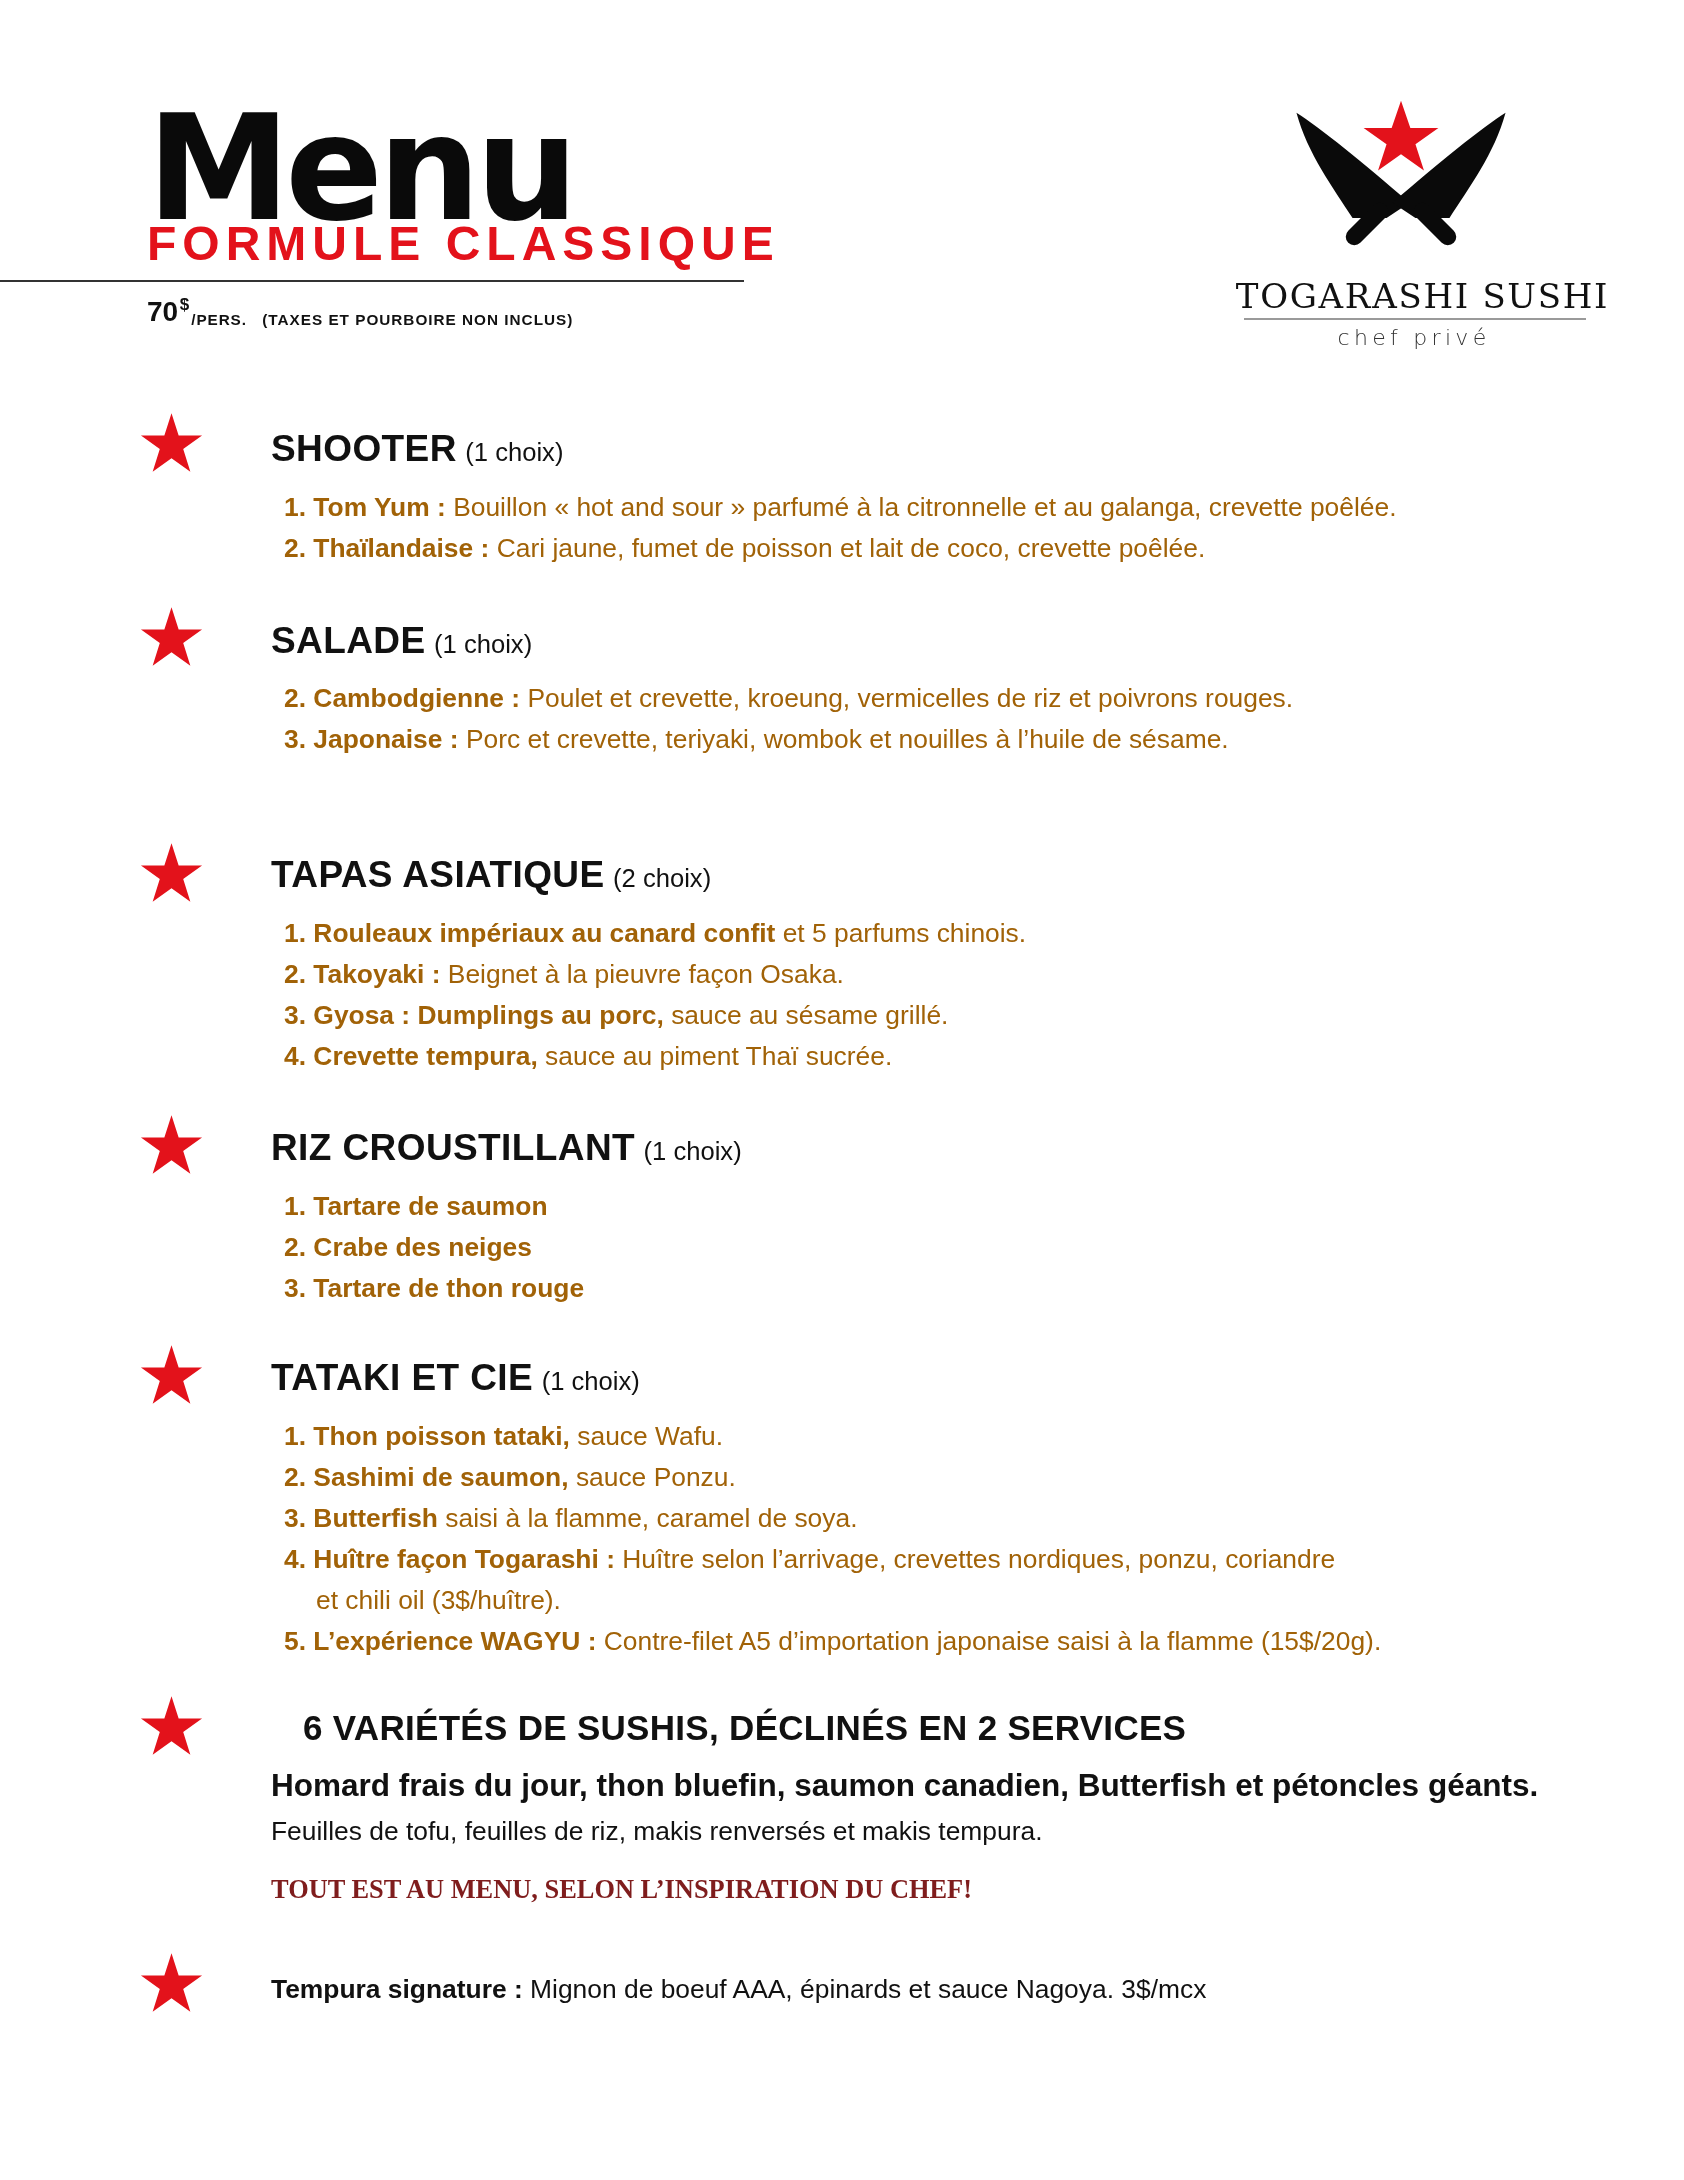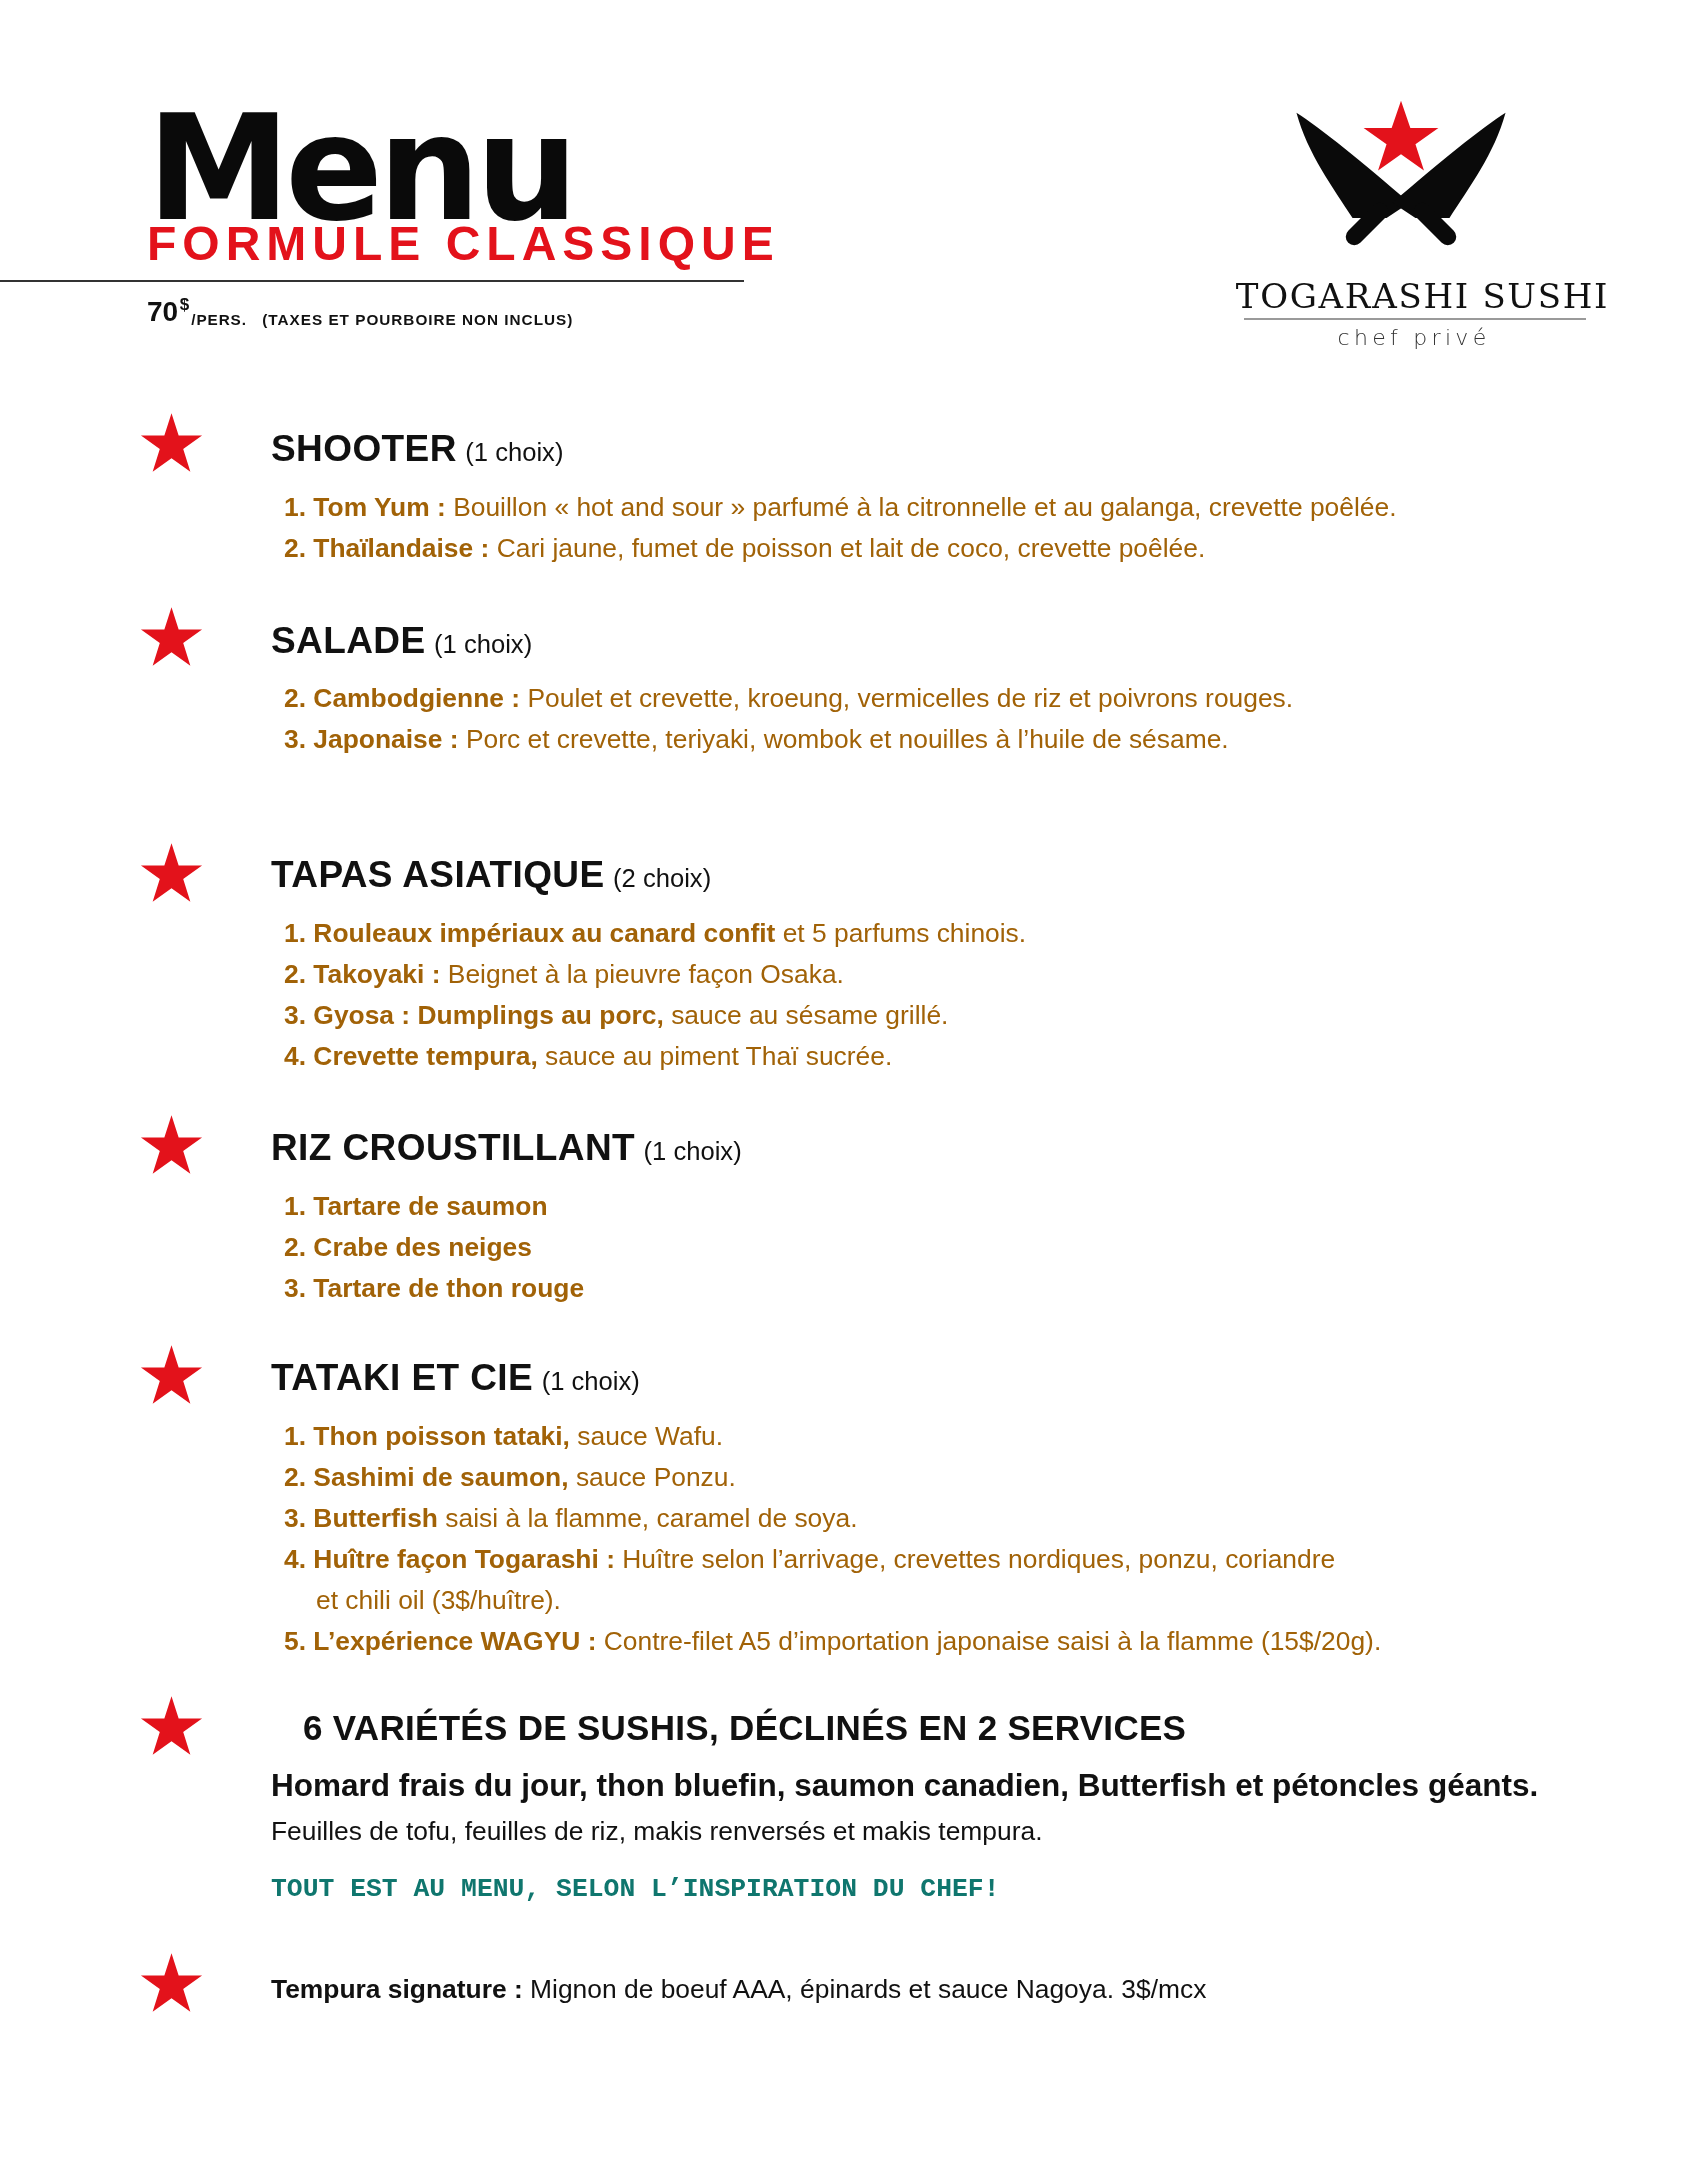--- a/index.html
+++ b/index.html
@@ -42,22 +42,22 @@
   .items li { white-space: nowrap; }
   .items .num { font-weight: 700; }
   .items b { font-weight: 700; }
   .items .cont { padding-left: 32px; }
 
   .sushi-head { position: absolute; left: 271px; font-family: "Liberation Sans", sans-serif;
                 font-size: 35px; font-weight: 700; white-space: nowrap; letter-spacing: 0.3px; margin-left: 32px; }
   .sushi-body { position: absolute; left: 271px; width: 1295px; font-family: "Liberation Sans", sans-serif;
                 font-size: 26.4px; line-height: 44px; color: #111; }
   .sushi-body b { font-size: 31.5px; font-weight: 700; }
-  .sushi-cta { position: absolute; left: 271px; font-family: Liberation Mono, monospace;
-               font-size: 26.4px; font-weight: 700; color: #0f766e; white-space: nowrap; text-align: center; }
+  .sushi-cta { position: absolute; left: 271px; font-family: Liberation Serif, serif;
+               font-size: 26.4px; font-weight: 700; color: #7f1d1d; white-space: nowrap; text-align: center; }
   .tempura { position: absolute; left: 271px; font-family: "Liberation Sans", sans-serif;
              font-size: 26.4px; white-space: nowrap; color: #111; }
   .tempura b { font-weight: 700; }
 </style>
 </head>
 <body>
 
 <div class="title">Menu</div>
 <div class="subtitle">FORMULE CLASSIQUE</div>
 <div class="rule"></div>

